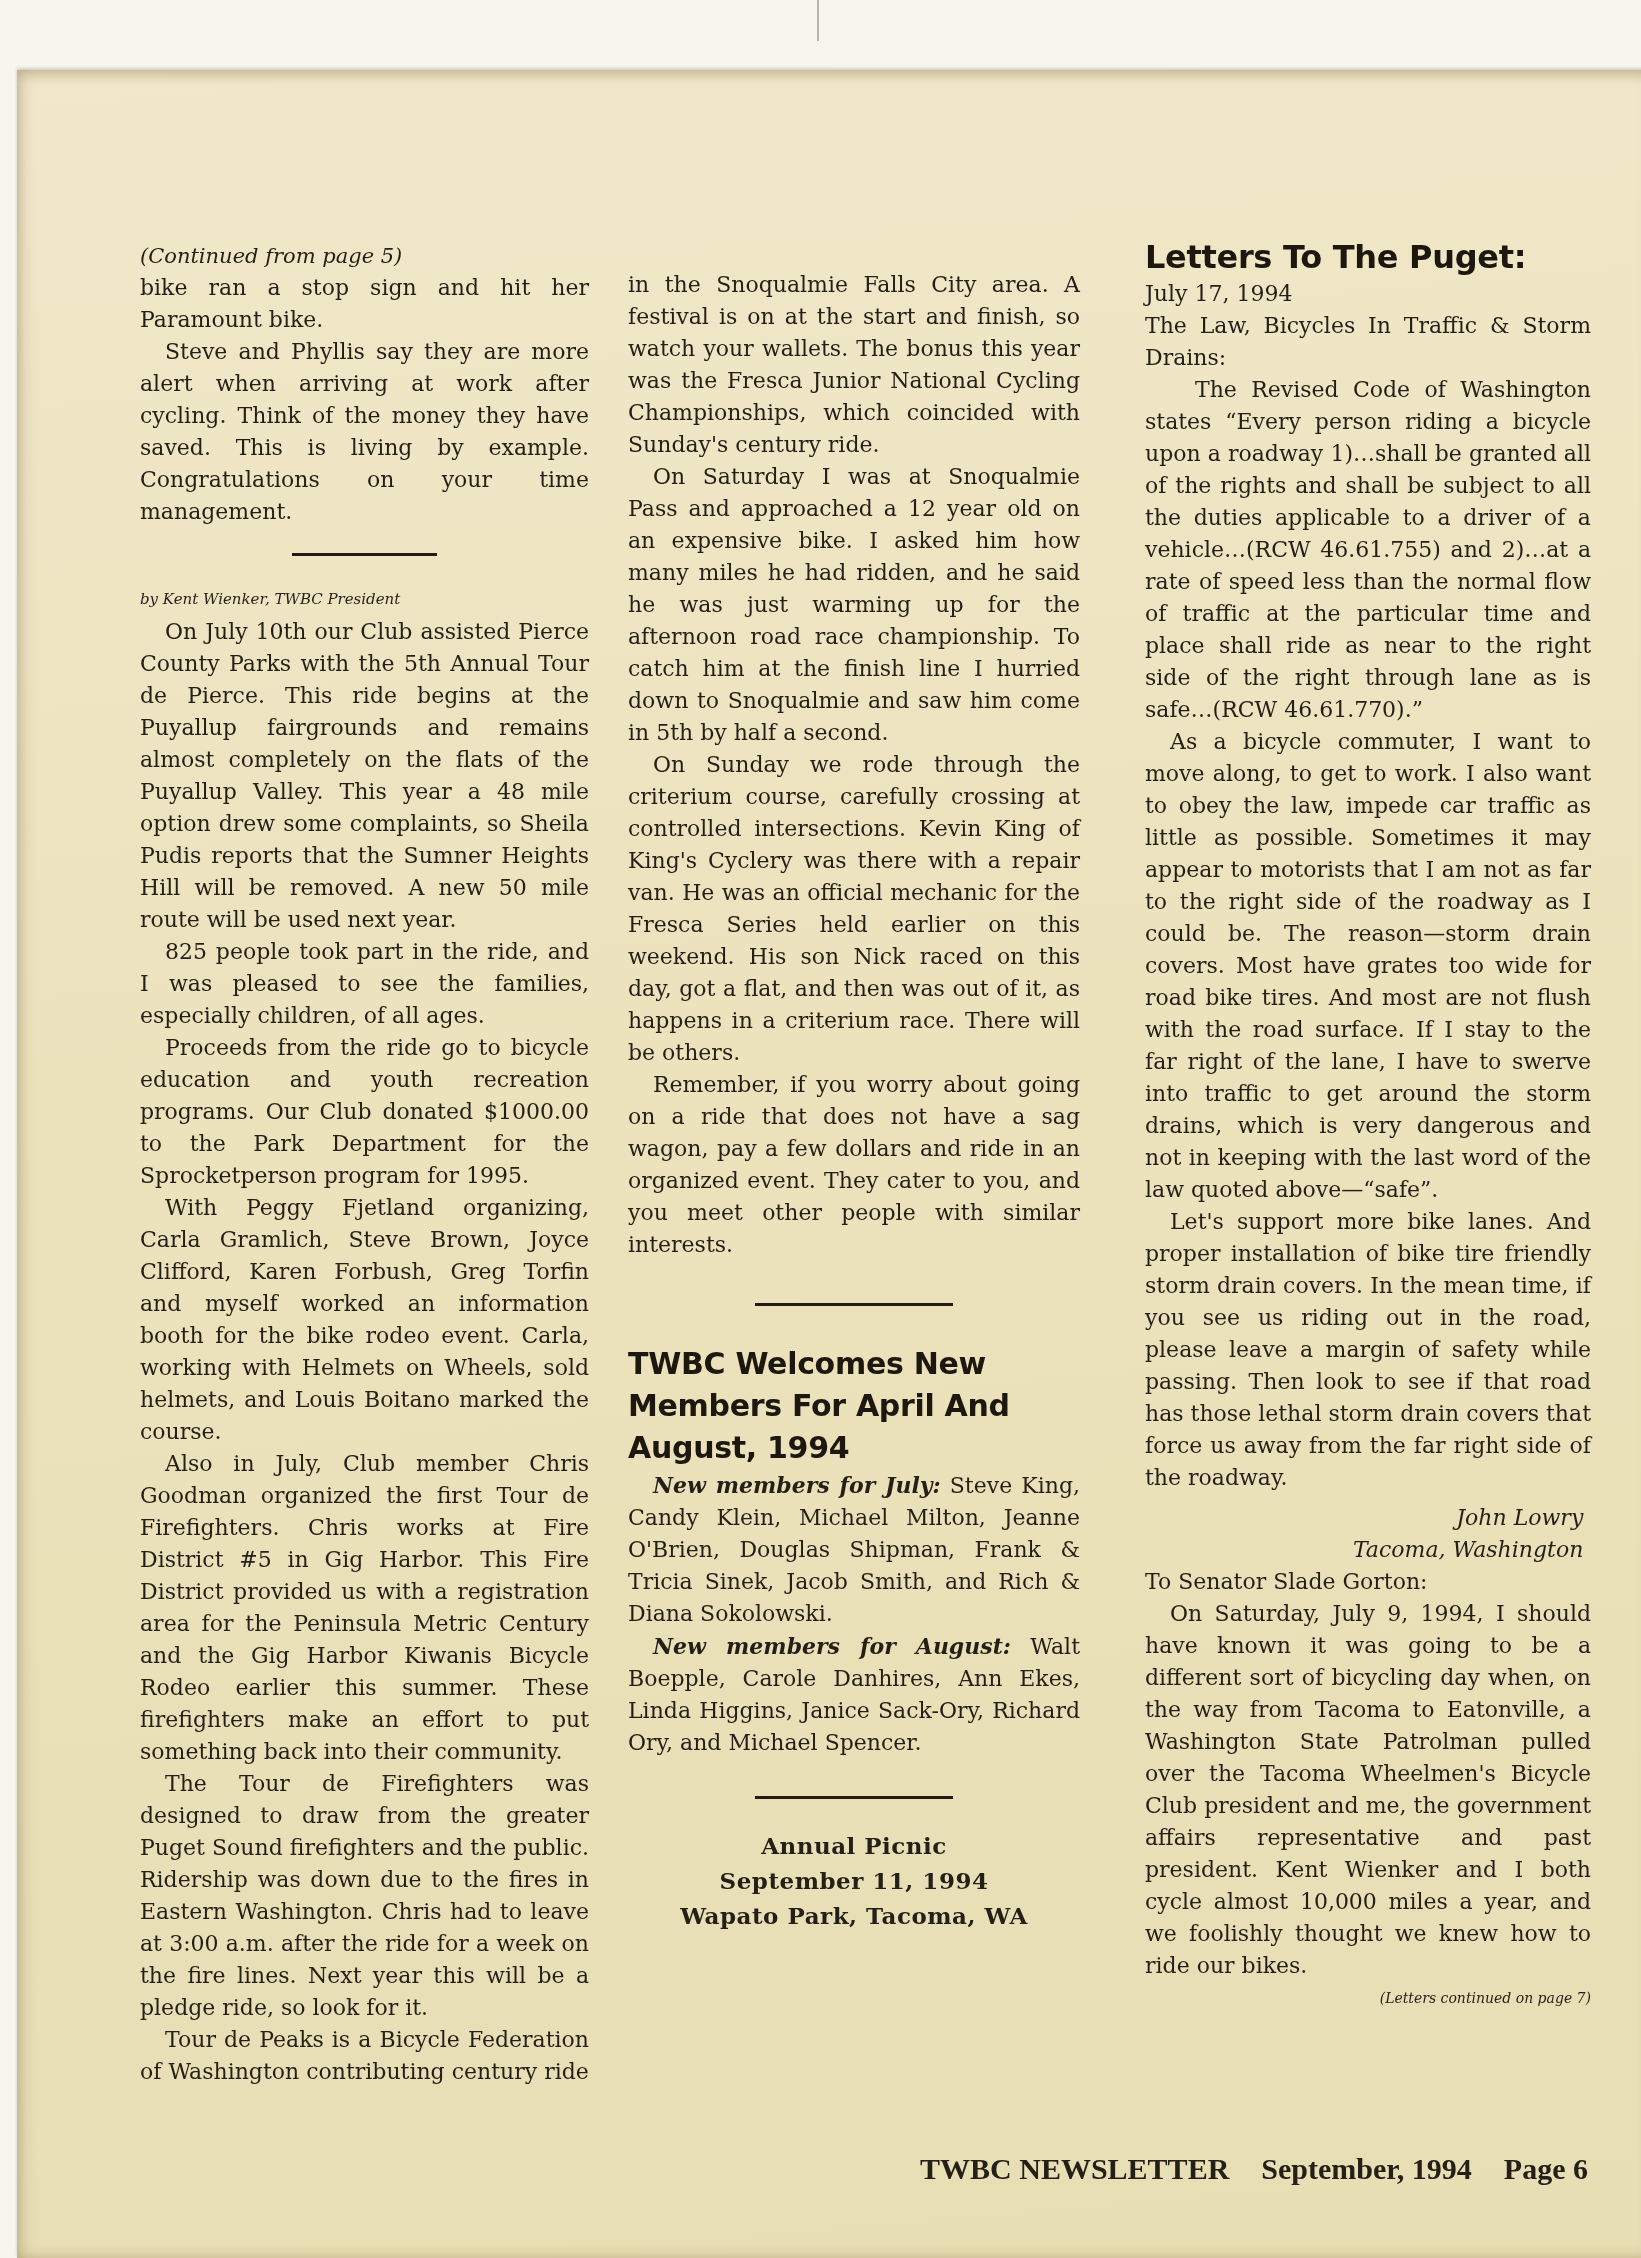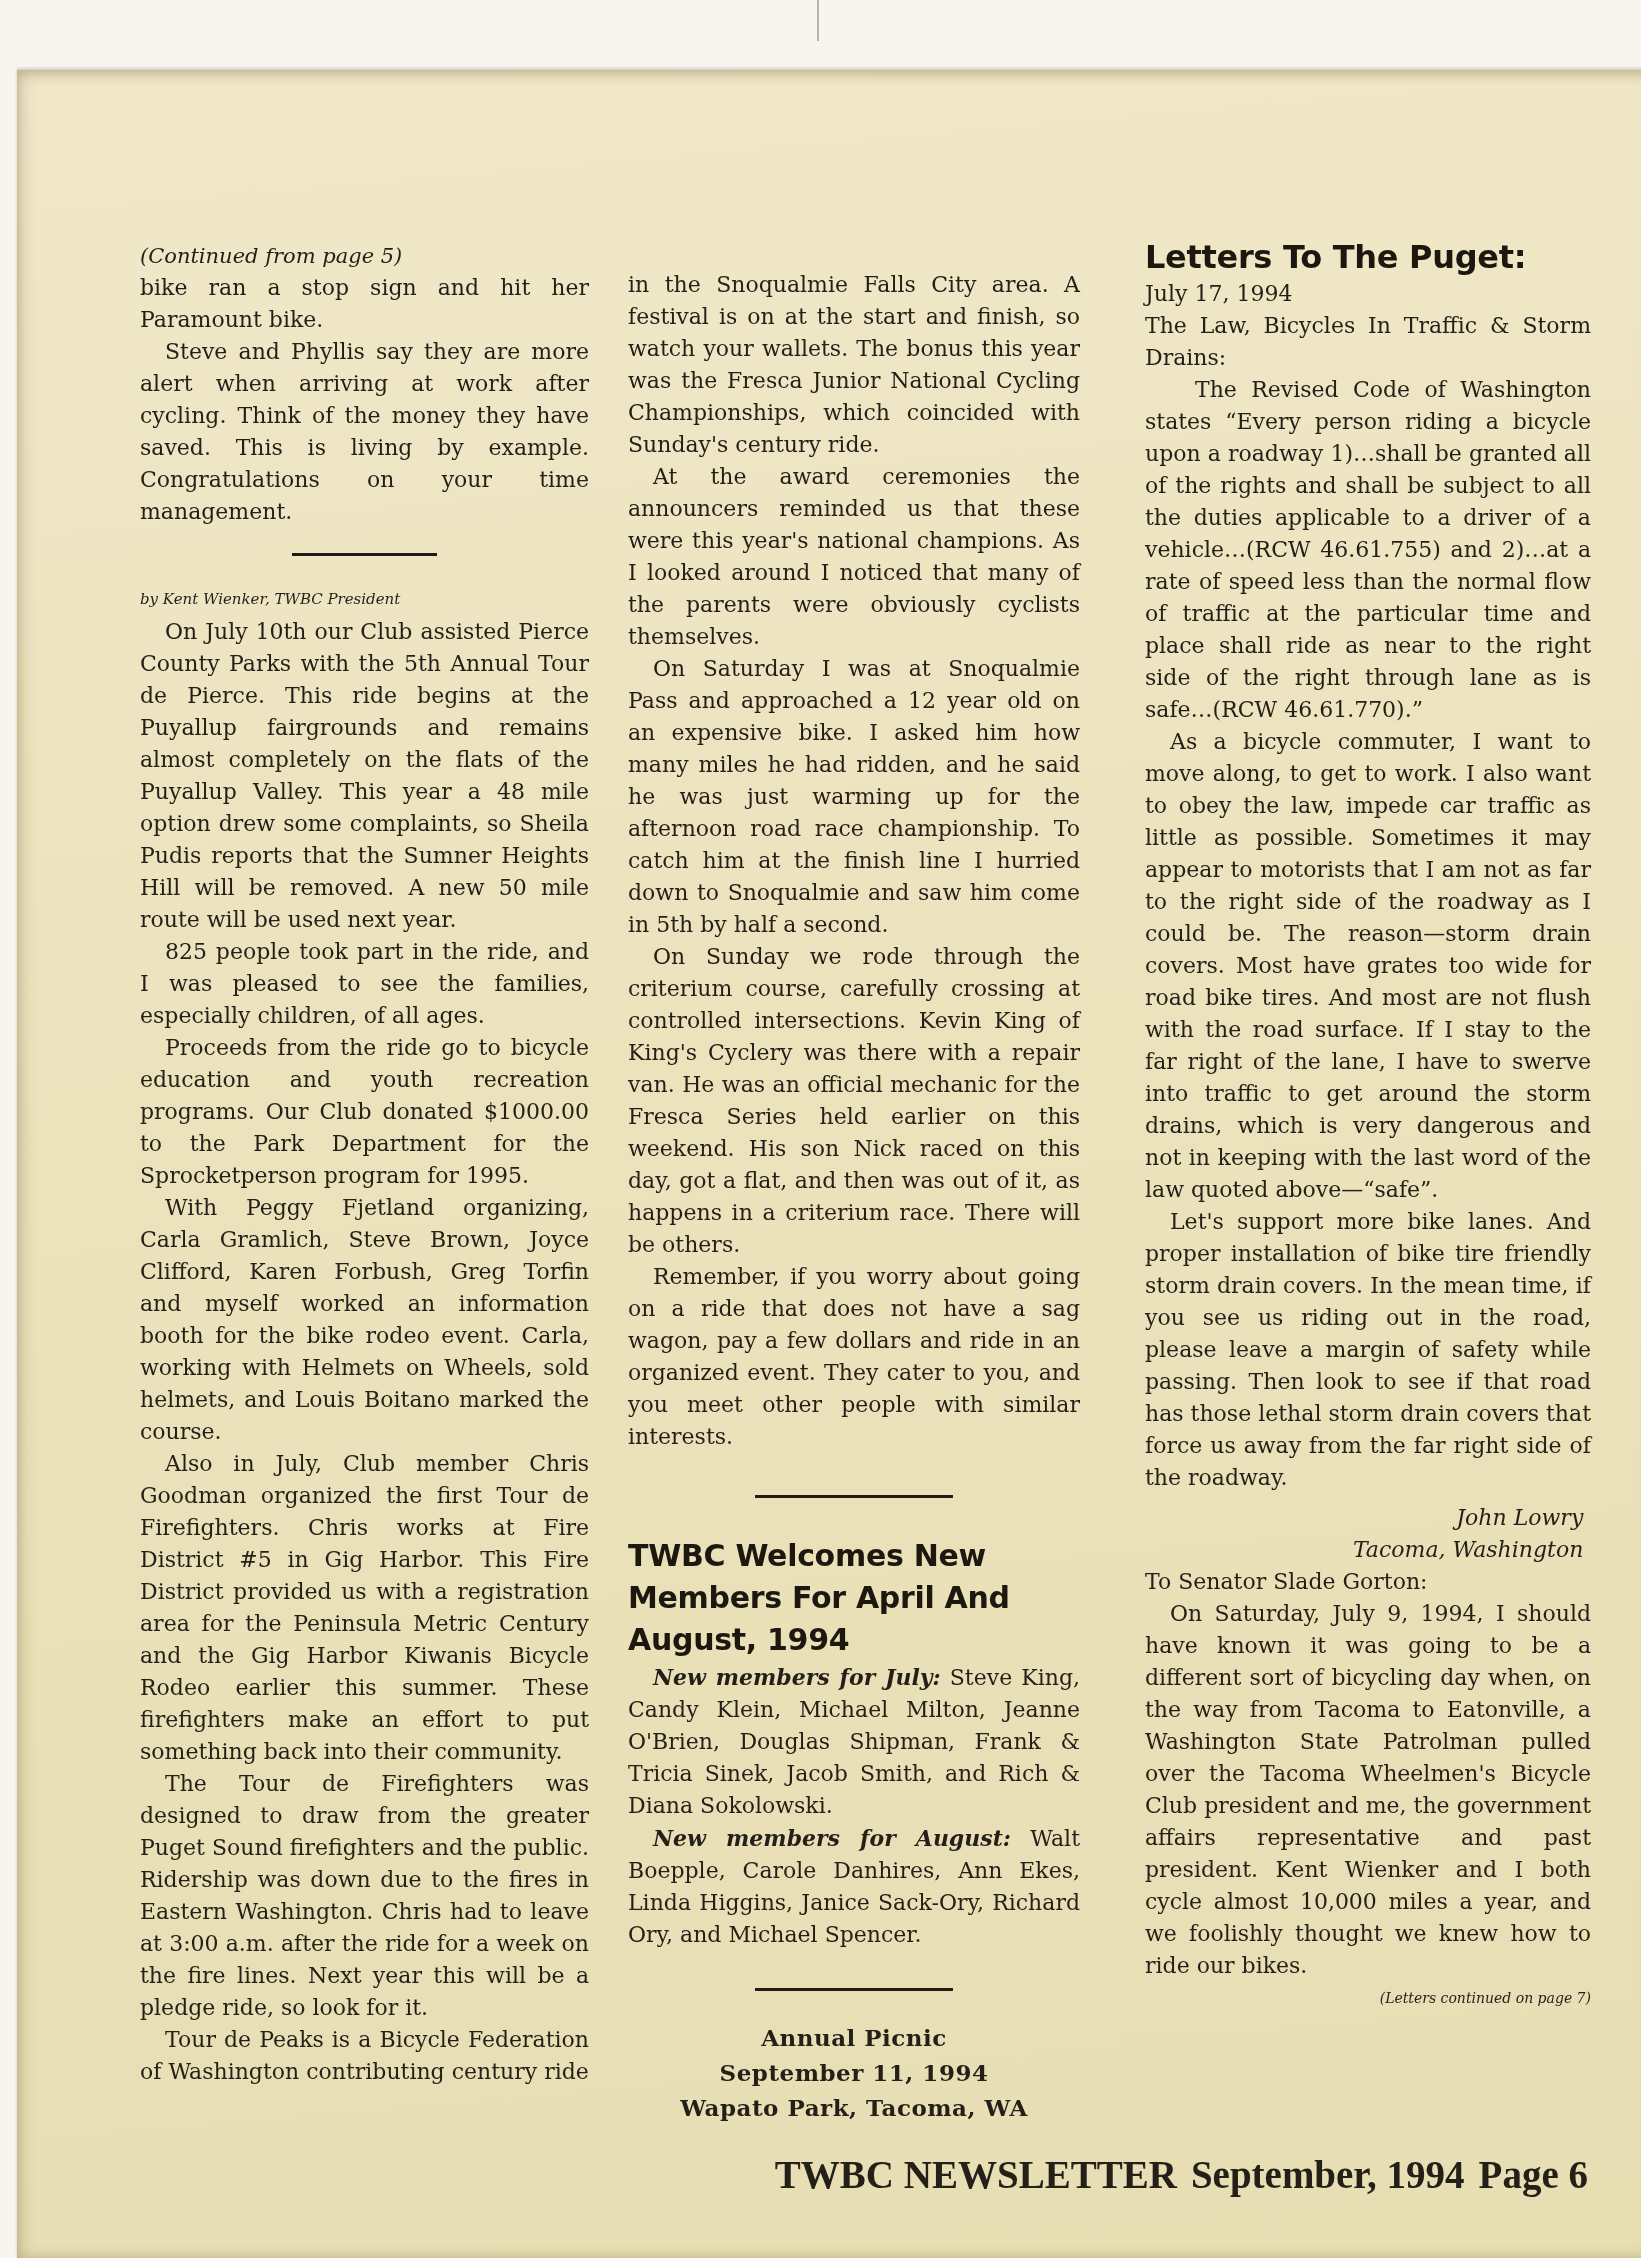--- a/index.html
+++ b/index.html
@@ -66,23 +66,23 @@
   .signature p { margin:0; font-size:22px; line-height:32px; }
 
   .salutation { margin-top:41px; }
 
   .continued-note {
     text-align:right; font-style:italic; font-size:14px; line-height:32px; margin:0;
   }
 
   .footer {
     position:absolute; top:2082px; right:64px;
-    display:flex; align-items:baseline; gap:14px;
+    display:flex; align-items:baseline; gap:32px;
     font-family:"Liberation Serif", serif; font-weight:700;
-    font-size:39px; color:#241f17;
+    font-size:30px; color:#241f17;
   }
 </style>
 </head>
 <body>
 
 <div class="scan">
   <div class="scan-line"></div>
 
   <div class="paper">
 
@@ -99,21 +99,20 @@
       <p class="body indent">825 people took part in the ride, and I was pleased to see the families, especially children, of all ages.</p>
       <p class="body indent">Proceeds from the ride go to bicycle education and youth recreation programs. Our Club donated $1000.00 to the Park Department for the Sprocketperson program for 1995.</p>
       <p class="body indent">With Peggy Fjetland organizing, Carla Gramlich, Steve Brown, Joyce Clifford, Karen Forbush, Greg Torfin and myself worked an information booth for the bike rodeo event. Carla, working with Helmets on Wheels, sold helmets, and Louis Boitano marked the course.</p>
       <p class="body indent">Also in July, Club member Chris Goodman organized the first Tour de Firefighters. Chris works at Fire District #5 in Gig Harbor. This Fire District provided us with a registration area for the Peninsula Metric Century and the Gig Harbor Kiwanis Bicycle Rodeo earlier this summer. These firefighters make an effort to put something back into their community.</p>
       <p class="body indent">The Tour de Firefighters was designed to draw from the greater Puget Sound firefighters and the public. Ridership was down due to the fires in Eastern Washington. Chris had to leave at 3:00 a.m. after the ride for a week on the fire lines. Next year this will be a pledge ride, so look for it.</p>
       <p class="body indent">Tour de Peaks is a Bicycle Federation of Washington contributing century ride</p>
     </div>
 
     <div class="col col-mid">
       <p class="body">in the Snoqualmie Falls City area. A festival is on at the start and finish, so watch your wallets. The bonus this year was the Fresca Junior National Cycling Championships, which coincided with Sunday's century ride.</p>
-      <p class="body indent">At the award ceremonies the announcers reminded us that these were this year's national champions. As I looked around I noticed that many of the parents were obviously cyclists themselves.</p>
       <p class="body indent">On Saturday I was at Snoqualmie Pass and approached a 12 year old on an expensive bike. I asked him how many miles he had ridden, and he said he was just warming up for the afternoon road race championship. To catch him at the finish line I hurried down to Snoqualmie and saw him come in 5th by half a second.</p>
       <p class="body indent">On Sunday we rode through the criterium course, carefully crossing at controlled intersections. Kevin King of King's Cyclery was there with a repair van. He was an official mechanic for the Fresca Series held earlier on this weekend. His son Nick raced on this day, got a flat, and then was out of it, as happens in a criterium race. There will be others.</p>
       <p class="body indent">Remember, if you worry about going on a ride that does not have a sag wagon, pay a few dollars and ride in an organized event. They cater to you, and you meet other people with similar interests.</p>
 
       <hr class="rule rule-mid">
 
       <h2 class="sans members-title">TWBC Welcomes New Members For April And August, 1994</h2>
 
       <p class="body indent"><span class="lead">New members for July:</span><span> Steve King, Candy Klein, Michael Milton, Jeanne O'Brien, Douglas Shipman, Frank &amp; Tricia Sinek, Jacob Smith, and Rich &amp; Diana Sokolowski.</span></p>
 

